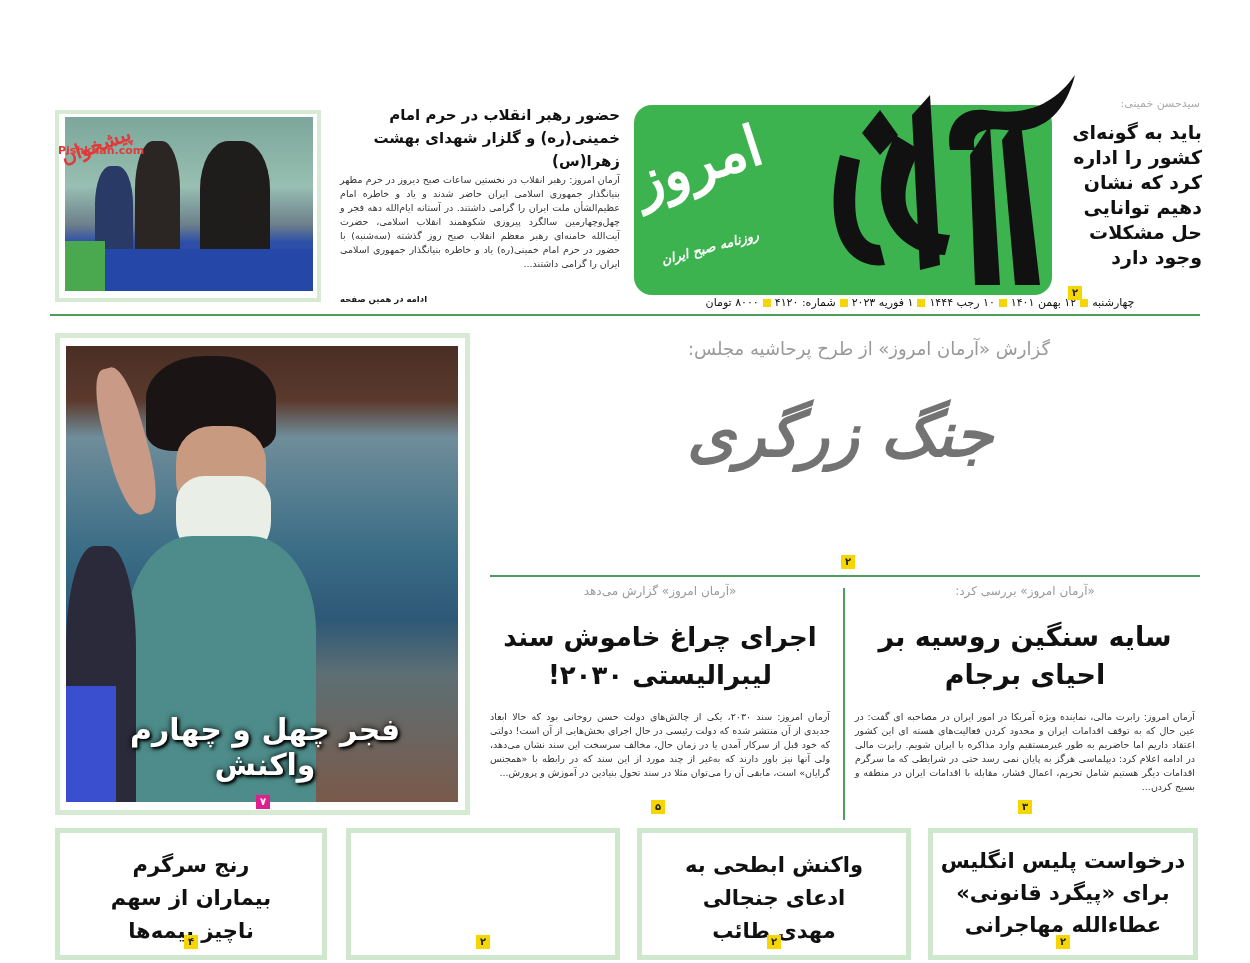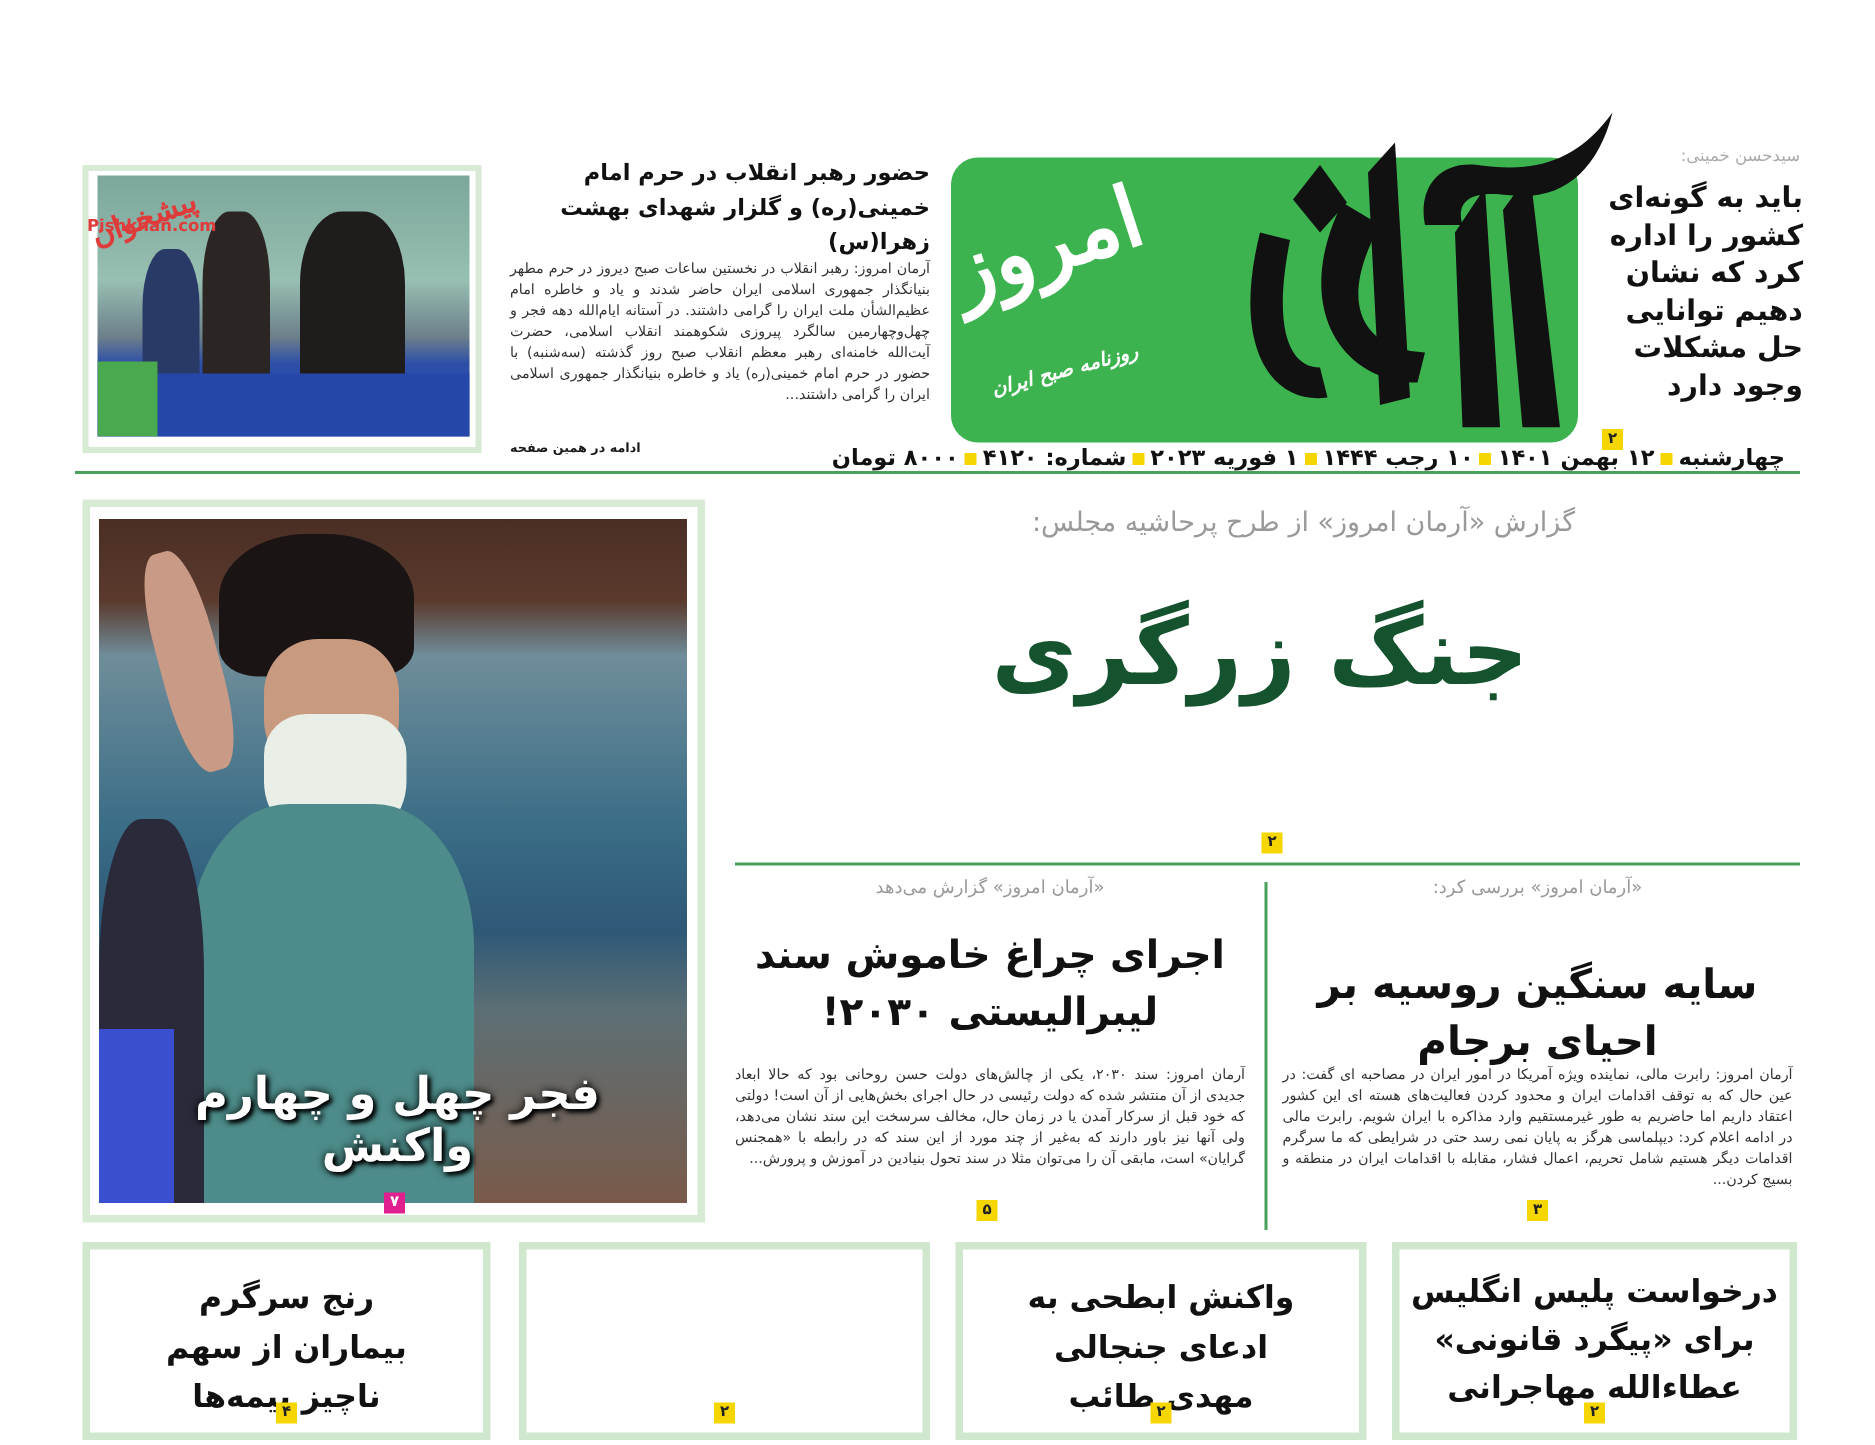--- a/index.html
+++ b/index.html
@@ -9,55 +9,55 @@
   .pg { display: inline-block; min-width: 14px; height: 14px; padding: 0 3px; font-size: 10px; font-weight: bold; line-height: 14px; text-align: center; color: #222; background: #f5d600; direction: ltr; }
   .pg.magenta { background: #e0208e; color: #fff; }
   .kicker { color: #999; font-weight: normal; text-align: center; }
   .body-text { font-size: 9.5px; line-height: 14px; text-align: justify; color: #333; text-align-last: right; }
 
   
   #logo-box { left: 634px; top: 105px; width: 418px; height: 190px; background: #3cb34f; border-radius: 18px; }
   #logo-main { left: 720px; top: 55px; width: 370px; height: 230px; }
   #logo-sub { left: 645px; top: 130px; width: 130px; height: 140px; color: #fff; font-family: "DejaVu Serif", serif; font-weight: bold; font-size: 56px; line-height: 62px; text-align: center; transform: rotate(-18deg); }
   #logo-tag { left: 650px; top: 240px; width: 120px; color: #fff; font-size: 13px; font-style: italic; font-weight: bold; transform: rotate(-15deg); text-align: center; }
-  #dateline { left: 650px; top: 296px; width: 540px; font-size: 15px; font-weight: bold; text-align: right; white-space: nowrap; color: #111; }
+  #dateline { left: 650px; top: 296px; width: 540px; font-size: 11px; font-weight: normal; text-align: center; white-space: nowrap; color: #111; }
   #dateline .sq { display: inline-block; width: 8px; height: 8px; background: #f5d600; margin: 0 4px; vertical-align: middle; }
   #rule-top { left: 50px; top: 314px; width: 1150px; height: 2px; background: #4aa05a; }
 
   
   #quote-author { left: 1080px; top: 97px; width: 120px; font-size: 11px; color: #aaa; text-align: right; }
   #quote-text { left: 1072px; top: 120px; width: 130px; font-size: 19px; font-weight: bold; line-height: 25px; text-align: right; color: #111; }
   #quote-page { left: 1068px; top: 286px; }
 
   
   #top-title { left: 335px; top: 104px; width: 285px; font-size: 15px; font-weight: bold; line-height: 23px; text-align: right; color: #111; }
   #top-body { left: 340px; top: 173px; width: 280px; }
   #top-more { left: 340px; top: 294px; width: 280px; font-size: 8.5px; font-weight: bold; text-align: left; direction: rtl; }
   #top-photo-frame { left: 55px; top: 110px; width: 266px; height: 192px; border: 4px solid #d6ead4; background: #fff; }
   #top-photo { left: 65px; top: 117px; width: 248px; height: 174px; background: linear-gradient(180deg, #7ca79a 0%, #97bfb2 40%, #6c7f8a 62%, #2e4fa8 72%, #2347a5 100%); overflow: hidden; }
   .fig { position: absolute; bottom: 30px; border-radius: 40% 40% 4px 4px; }
   #wm { left: 58px; top: 130px; width: 120px; color: #e03b3b; font-size: 11px; font-weight: bold; direction: ltr; text-align: left; line-height: 14px; }
   #wm .big { font-size: 20px; display: block; transform: rotate(-20deg); font-family: "DejaVu Serif", serif; }
 
   
   #lead-kicker { left: 560px; top: 338px; width: 490px; font-size: 18px; text-align: right; color: #999; }
-  #lead-title { left: 545px; top: 395px; width: 590px; font-size: 62px; font-weight: bold; line-height: 80px; text-align: center; color: #14532d; letter-spacing: -1px; }
+  #lead-title { left: 545px; top: 395px; width: 590px; font-size: 62px; font-weight: bold; line-height: 80px; text-align: center; color: #737373; letter-spacing: -1px; font-style: italic; }
   #lead-page { left: 841px; top: 555px; }
   #rule-mid { left: 490px; top: 575px; width: 710px; height: 2px; background: #4aa05a; }
   #col-divider { left: 843px; top: 588px; width: 2px; height: 232px; background: #4aa05a; }
 
   
   #main-frame { left: 55px; top: 333px; width: 415px; height: 482px; border: 5px solid #d6ead4; background: #fff; }
   #main-photo { left: 66px; top: 346px; width: 392px; height: 456px; overflow: hidden; background: linear-gradient(180deg, #4a2e24 0%, #5b3a2d 12%, #6f8d9a 20%, #3a6d86 45%, #2e5877 60%, #5d6f74 72%, #7a5a4a 100%); }
   #main-caption { left: 95px; top: 712px; width: 340px; font-size: 30px; font-weight: bold; color: #fff; text-align: center; text-shadow: 0 0 6px #000, 2px 2px 3px #000; }
   #main-page { left: 256px; top: 795px; }
 
   
   #sa-kicker { left: 855px; top: 584px; width: 340px; font-size: 12px; }
-  #sa-title { left: 855px; top: 618px; width: 340px; font-size: 27px; font-weight: bold; line-height: 38px; text-align: center; color: #111; margin-top: 20px; }
+  #sa-title { left: 855px; top: 618px; width: 340px; font-size: 27px; font-weight: bold; line-height: 38px; text-align: center; color: #111; }
   #sa-body { left: 855px; top: 710px; width: 340px; }
   #sa-page { left: 1018px; top: 800px; }
 
   
   #sb-kicker { left: 490px; top: 584px; width: 340px; font-size: 12px; }
   #sb-title { left: 490px; top: 618px; width: 340px; font-size: 26px; font-weight: bold; line-height: 38px; text-align: center; color: #111; }
   #sb-body { left: 490px; top: 710px; width: 340px; }
   #sb-page { left: 651px; top: 800px; }
 
   

